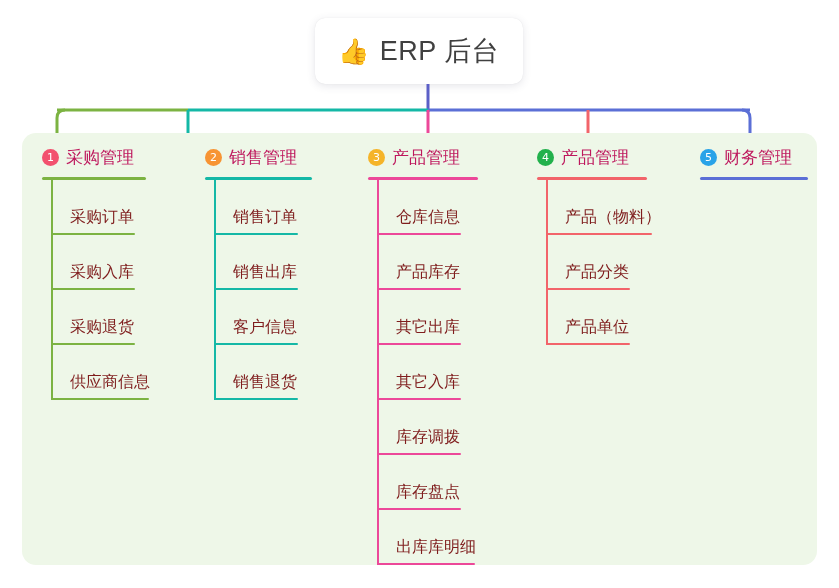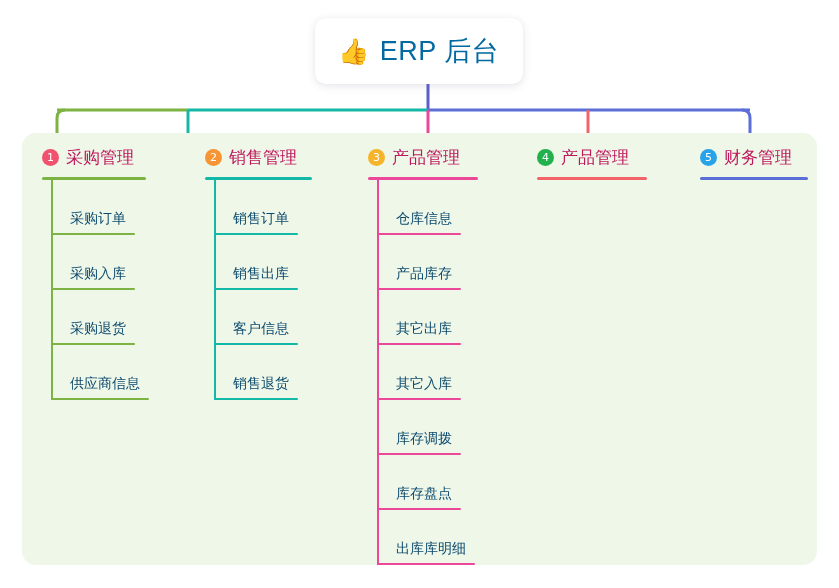--- a/index.html
+++ b/index.html
@@ -32,21 +32,21 @@
     gap: 10px;
     box-sizing: border-box;
   }
   #root-card .thumb {
     font-size: 25px;
     line-height: 1;
     display: block;
   }
   #root-card .root-title {
     font-size: 27px;
-    color: #0369a1;
+    color: #404040;
     letter-spacing: 0.5px;
     white-space: nowrap;
   }
 
   
   #connectors {
     position: absolute;
     left: 0;
     top: 0;
     width: 839px;
@@ -110,22 +110,22 @@
   }
   .leaf {
     position: relative;
     height: 55px;
     box-sizing: border-box;
   }
   .leaf-label {
     position: absolute;
     left: 28px;
     bottom: 7px;
-    font-size: 14px;
-    color: #0c4a6e;
+    font-size: 16px;
+    color: #7f1d1d;
     white-space: nowrap;
   }
   .leaf-rule {
     position: absolute;
     left: 9px;
     bottom: 0;
     height: 2px;
     border-radius: 1px;
   }
 </style>
@@ -241,20 +241,35 @@
           <div class="leaf-rule" style="background: rgb(236, 72, 153); width: 98px;"></div>
         </div>
       </div>
     </div>
     <div class="column" style="left: 537px; width: 152px;">
       <div class="col-head">
         <span class="badge" style="background: rgb(34, 177, 76);">4</span>
         <span class="col-title">产品管理</span>
       </div>
       <div class="head-rule" style="background: rgb(242, 100, 106); width: 110px;"></div>
+      <div class="leaf-area">
+        <div class="leaf-spine" style="background: rgb(242, 100, 106); height: 165px;"></div>
+        <div class="leaf">
+          <span class="leaf-label">产品（物料）</span>
+          <div class="leaf-rule" style="background: rgb(242, 100, 106); width: 106px;"></div>
+        </div>
+        <div class="leaf">
+          <span class="leaf-label">产品分类</span>
+          <div class="leaf-rule" style="background: rgb(242, 100, 106); width: 84px;"></div>
+        </div>
+        <div class="leaf">
+          <span class="leaf-label">产品单位</span>
+          <div class="leaf-rule" style="background: rgb(242, 100, 106); width: 84px;"></div>
+        </div>
+      </div>
     </div>
     <div class="column" style="left: 700px; width: 120px;">
       <div class="col-head">
         <span class="badge" style="background: rgb(41, 163, 232);">5</span>
         <span class="col-title">财务管理</span>
       </div>
       <div class="head-rule" style="background: rgb(91, 111, 214); width: 108px;"></div>
     </div>
   </div>
 

